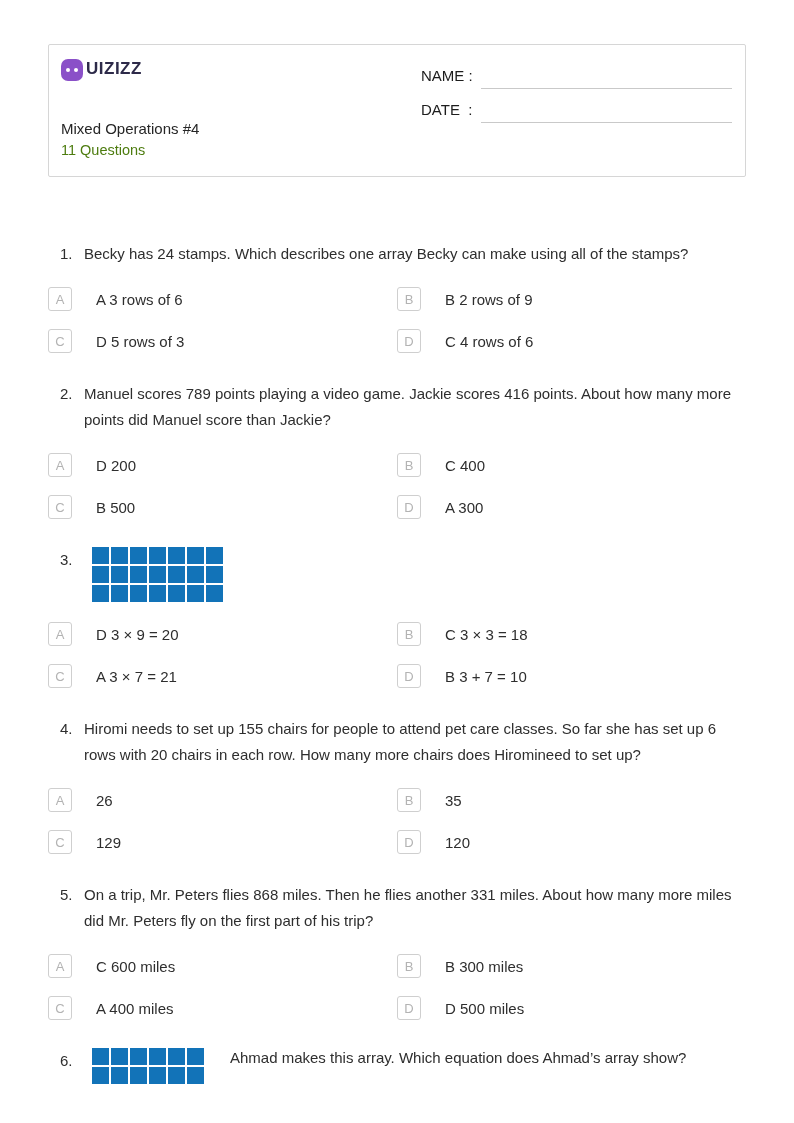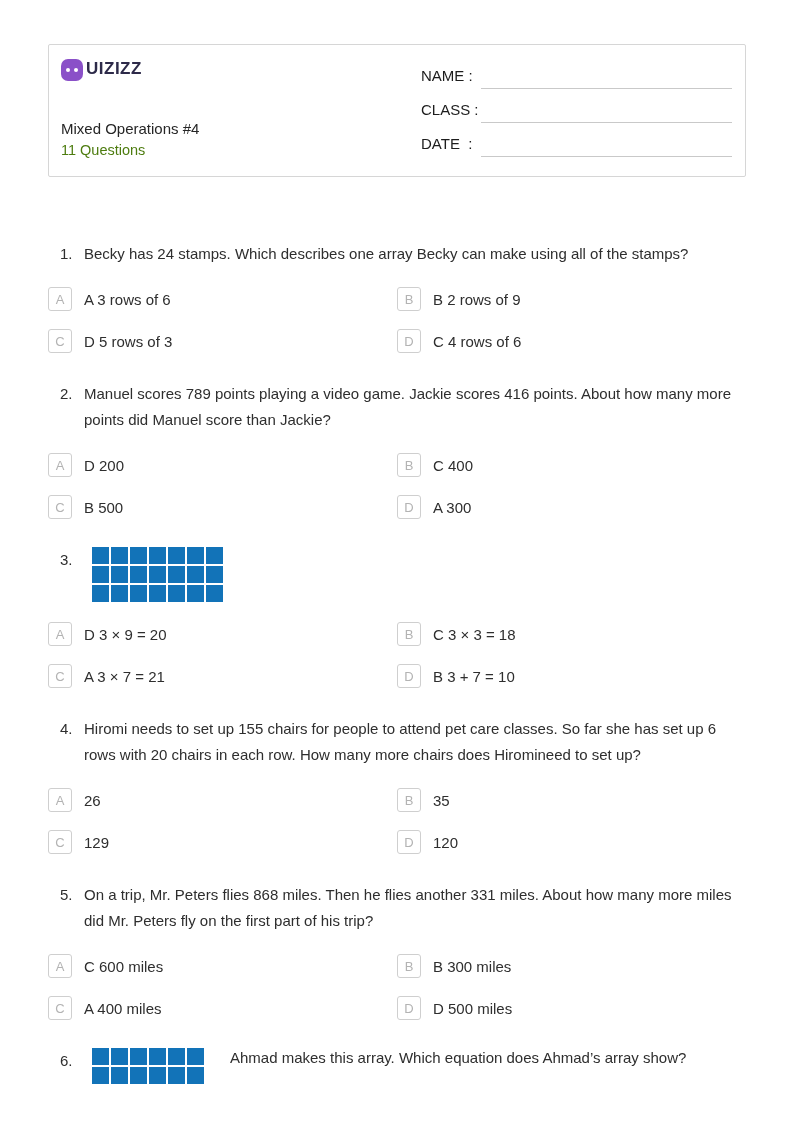--- a/index.html
+++ b/index.html
@@ -42,45 +42,41 @@
   .array-cell { width: 17px; height: 17px; }
   .qtext-inline { margin-left: 26px; font-size: 15px; line-height: 26px; margin-top: -3px; padding-right: 10px; }
 
   .options { display: grid; grid-template-columns: 1fr 1fr; row-gap: 18px; margin-top: 20px; }
   .option { display: flex; align-items: center; }
   .option-box {
     width: 24px; height: 24px; flex: none; border: 1px solid #cfcfcf; border-radius: 3px;
     display: flex; align-items: center; justify-content: center;
     font-size: 13px; color: #b3b3b3;
   }
-  .option-text { margin-left: 12px; font-size: 15px; color: #2e2e2e; }
+  .option-text { margin-left: 24px; font-size: 15px; color: #2e2e2e; }
 </style>
 </head>
 <body>
 
 <div class="page">
 
   <div class="header-box">
     <div class="logo">
       <span class="logo-icon"></span>
       <span class="logo-text">UIZIZZ</span>
     </div>
     <div class="quiz-title">Mixed Operations #4</div>
     <div class="quiz-subtitle">11 Questions</div>
 
     <div class="fields">
       <div class="field-row">
         <span class="field-label">NAME :</span>
         <span class="field-line"></span>
       </div>
       <div class="field-row">
-        <span class="field-label">CLASS :</span>
-        <span class="field-line"></span>
-      </div>
-      <div class="field-row">
         <span class="field-label">DATE  :</span>
         <span class="field-line"></span>
       </div>
     </div>
   </div>
 
   <div class="qblock first">
     <div class="question">
       <div class="qnum">1.</div>
       <div class="qtext">Becky has 24 stamps. Which describes one array Becky can make using all of the stamps?</div>

